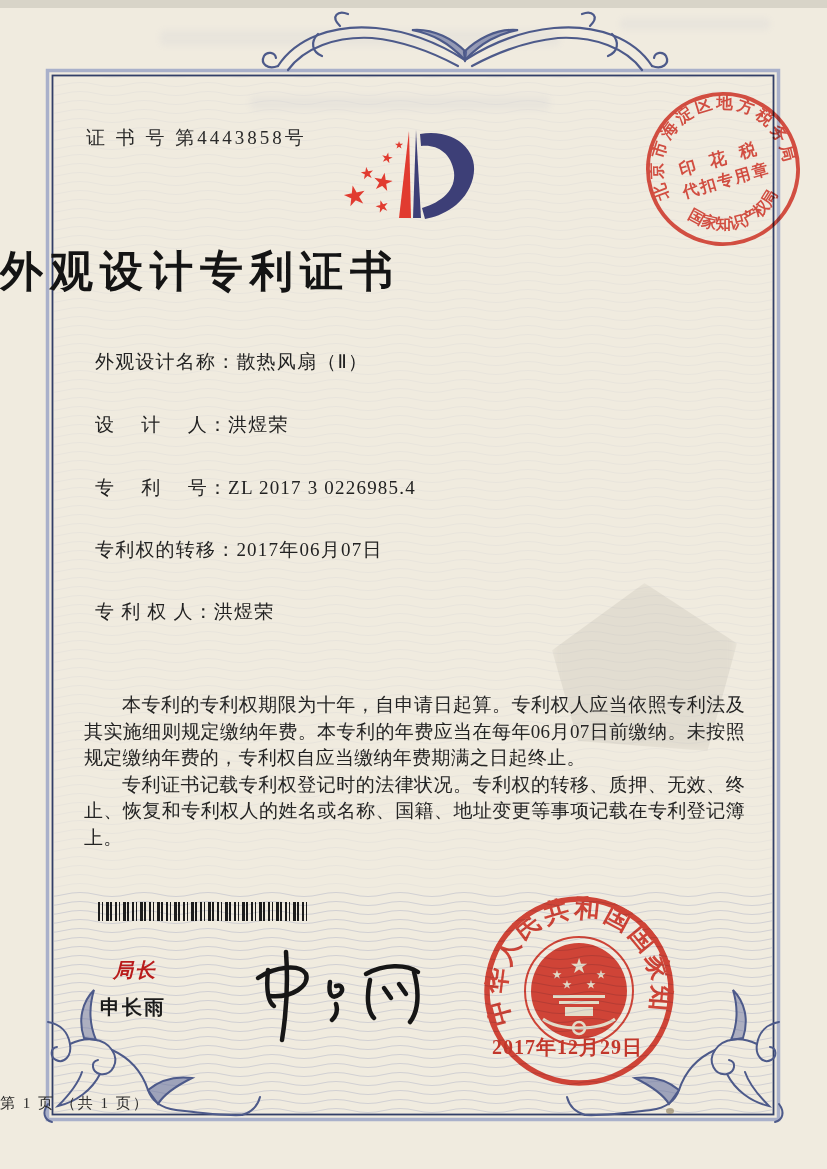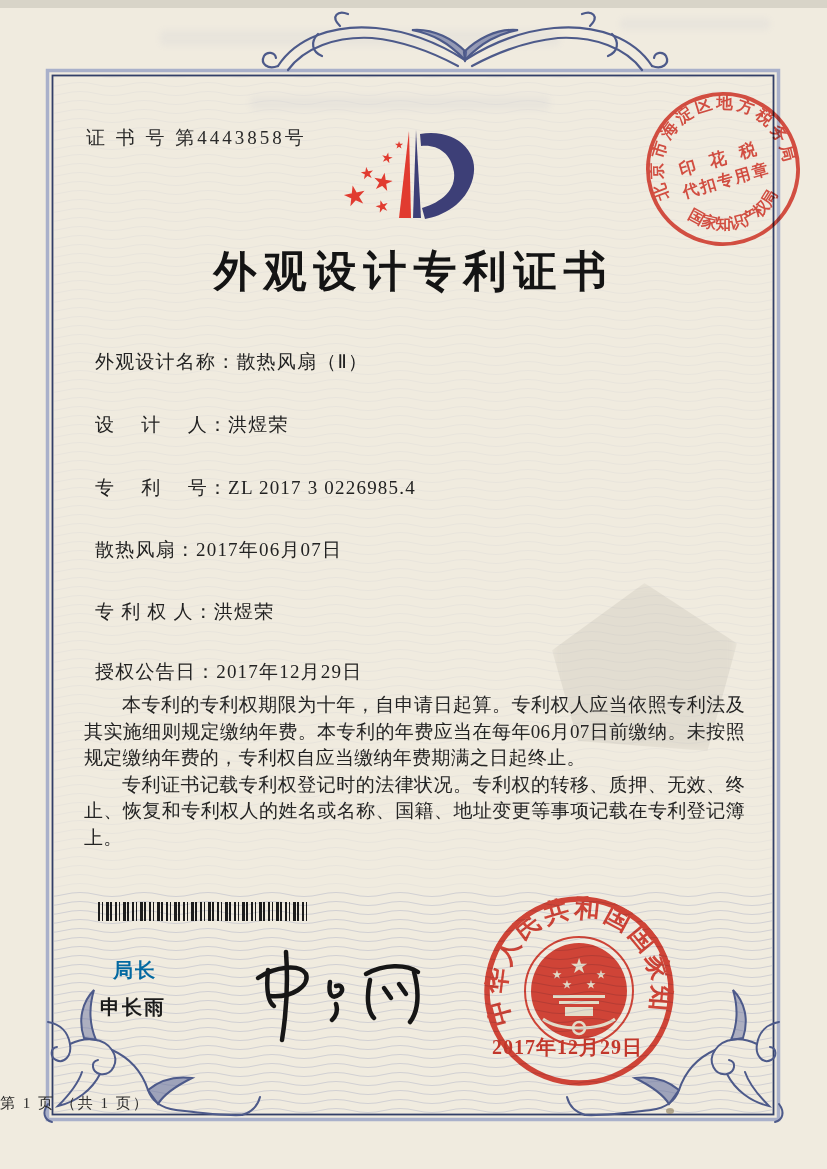--- a/index.html
+++ b/index.html
@@ -8,34 +8,34 @@
     background:linear-gradient(105deg,#efead d 0%,#f1ece1 35%,#efe9dc 100%);
     background-color:#f0ebdf;
     font-family:"Liberation Serif",serif;color:#1d1d1d;margin-top:8px;
   }
   .abs{position:absolute;}
   
   .ghost{position:absolute;background:#8a93b8;opacity:.07;filter:blur(3px);border-radius:4px;}
   
   #cert-number{left:86px;top:117px;font-size:19px;letter-spacing:3px;color:#2a2a2a;}
   
-  #title{left:0;top:235px;width:827px;text-align:center;font-size:43px;font-weight:700;
+  #title{left:0;top:235px;width:827px;font-size:43px;font-weight:700;
          letter-spacing:7px;color:#141414;}
   
   .field-row{position:absolute;left:95px;font-size:19px;letter-spacing:1.2px;color:#222;white-space:nowrap;}
   
   #body-text{left:84px;top:684px;width:661px;font-size:19px;line-height:26.5px;
              text-align:justify;color:#242424;letter-spacing:.3px;}
   #body-text p{margin:0;text-indent:2em;}
   
   #barcode{left:98px;top:894px;width:210px;height:19px;
     background:repeating-linear-gradient(90deg,#1c1c1c 0 2px,transparent 2px 4px,#1c1c1c 4px 5px,
       transparent 5px 8px,#1c1c1c 8px 11px,transparent 11px 12px,#1c1c1c 12px 14px,transparent 14px 17px);}
   
-  #sign-title{left:113px;top:949px;font-size:20px;font-weight:600;font-family:"Liberation Sans",sans-serif;color:#0369a1;letter-spacing:2px;}
+  #sign-title{left:113px;top:949px;font-size:20px;font-weight:600;font-family:"Liberation Sans",sans-serif;color:#b91c1c;letter-spacing:2px;font-style:italic;}
   #sign-name{left:100px;top:986px;font-size:20px;font-weight:600;font-family:Liberation Mono, monospace;color:#1b1b1b;letter-spacing:2px;}
   
   #seal-date{left:492px;top:1026px;width:185px;font-size:20px;font-weight:600;color:#c2372b;
              letter-spacing:1px;text-align:left;}
   
   #footer{left:0;top:1086px;width:827px;font-size:15px;letter-spacing:2px;color:#2b2b2b;}
   
   #watermark{left:552px;top:575px;width:185px;height:168px;background:rgba(158,150,134,.16);
      clip-path:polygon(50% 0,100% 36%,84% 100%,14% 94%,0 40%);filter:blur(5px);}
   #speck{left:666px;top:1100px;width:8px;height:6px;background:#8a7a55;border-radius:50%;opacity:.6;}
@@ -114,27 +114,24 @@
   <div class="field-row" style="top:404px">
     <span>设　 计 　人：</span><span>洪煜荣</span>
   </div>
   <div class="field-row" style="top:341px">
     <span>外观设计名称：</span><span>散热风扇（Ⅱ）</span>
   </div>
   <div class="field-row" style="top:467px">
     <span>专　 利 　号：</span><span>ZL 2017 3 0226985.4</span>
   </div>
   <div class="field-row" style="top:529px">
-    <span>散热风扇：</span><span>2017年06月07日</span>
+    <span>专利权的转移：</span><span>2017年06月07日</span>
   </div>
   <div class="field-row" style="top:591px">
     <span>专 利 权 人：</span><span>洪煜荣</span>
-  </div>
-  <div class="field-row" style="top:651px">
-    <span>授权公告日：</span><span>2017年12月29日</span>
   </div>
 
   <div id="body-text" class="abs">
     <p>本专利的专利权期限为十年，自申请日起算。专利权人应当依照专利法及其实施细则规定缴纳年费。本专利的年费应当在每年06月07日前缴纳。未按照规定缴纳年费的，专利权自应当缴纳年费期满之日起终止。</p>
     <p>专利证书记载专利权登记时的法律状况。专利权的转移、质押、无效、终止、恢复和专利权人的姓名或名称、国籍、地址变更等事项记载在专利登记簿上。</p>
   </div>
 
   <div id="barcode" class="abs"></div>
 
   <div id="sign-title" class="abs">局长</div>

